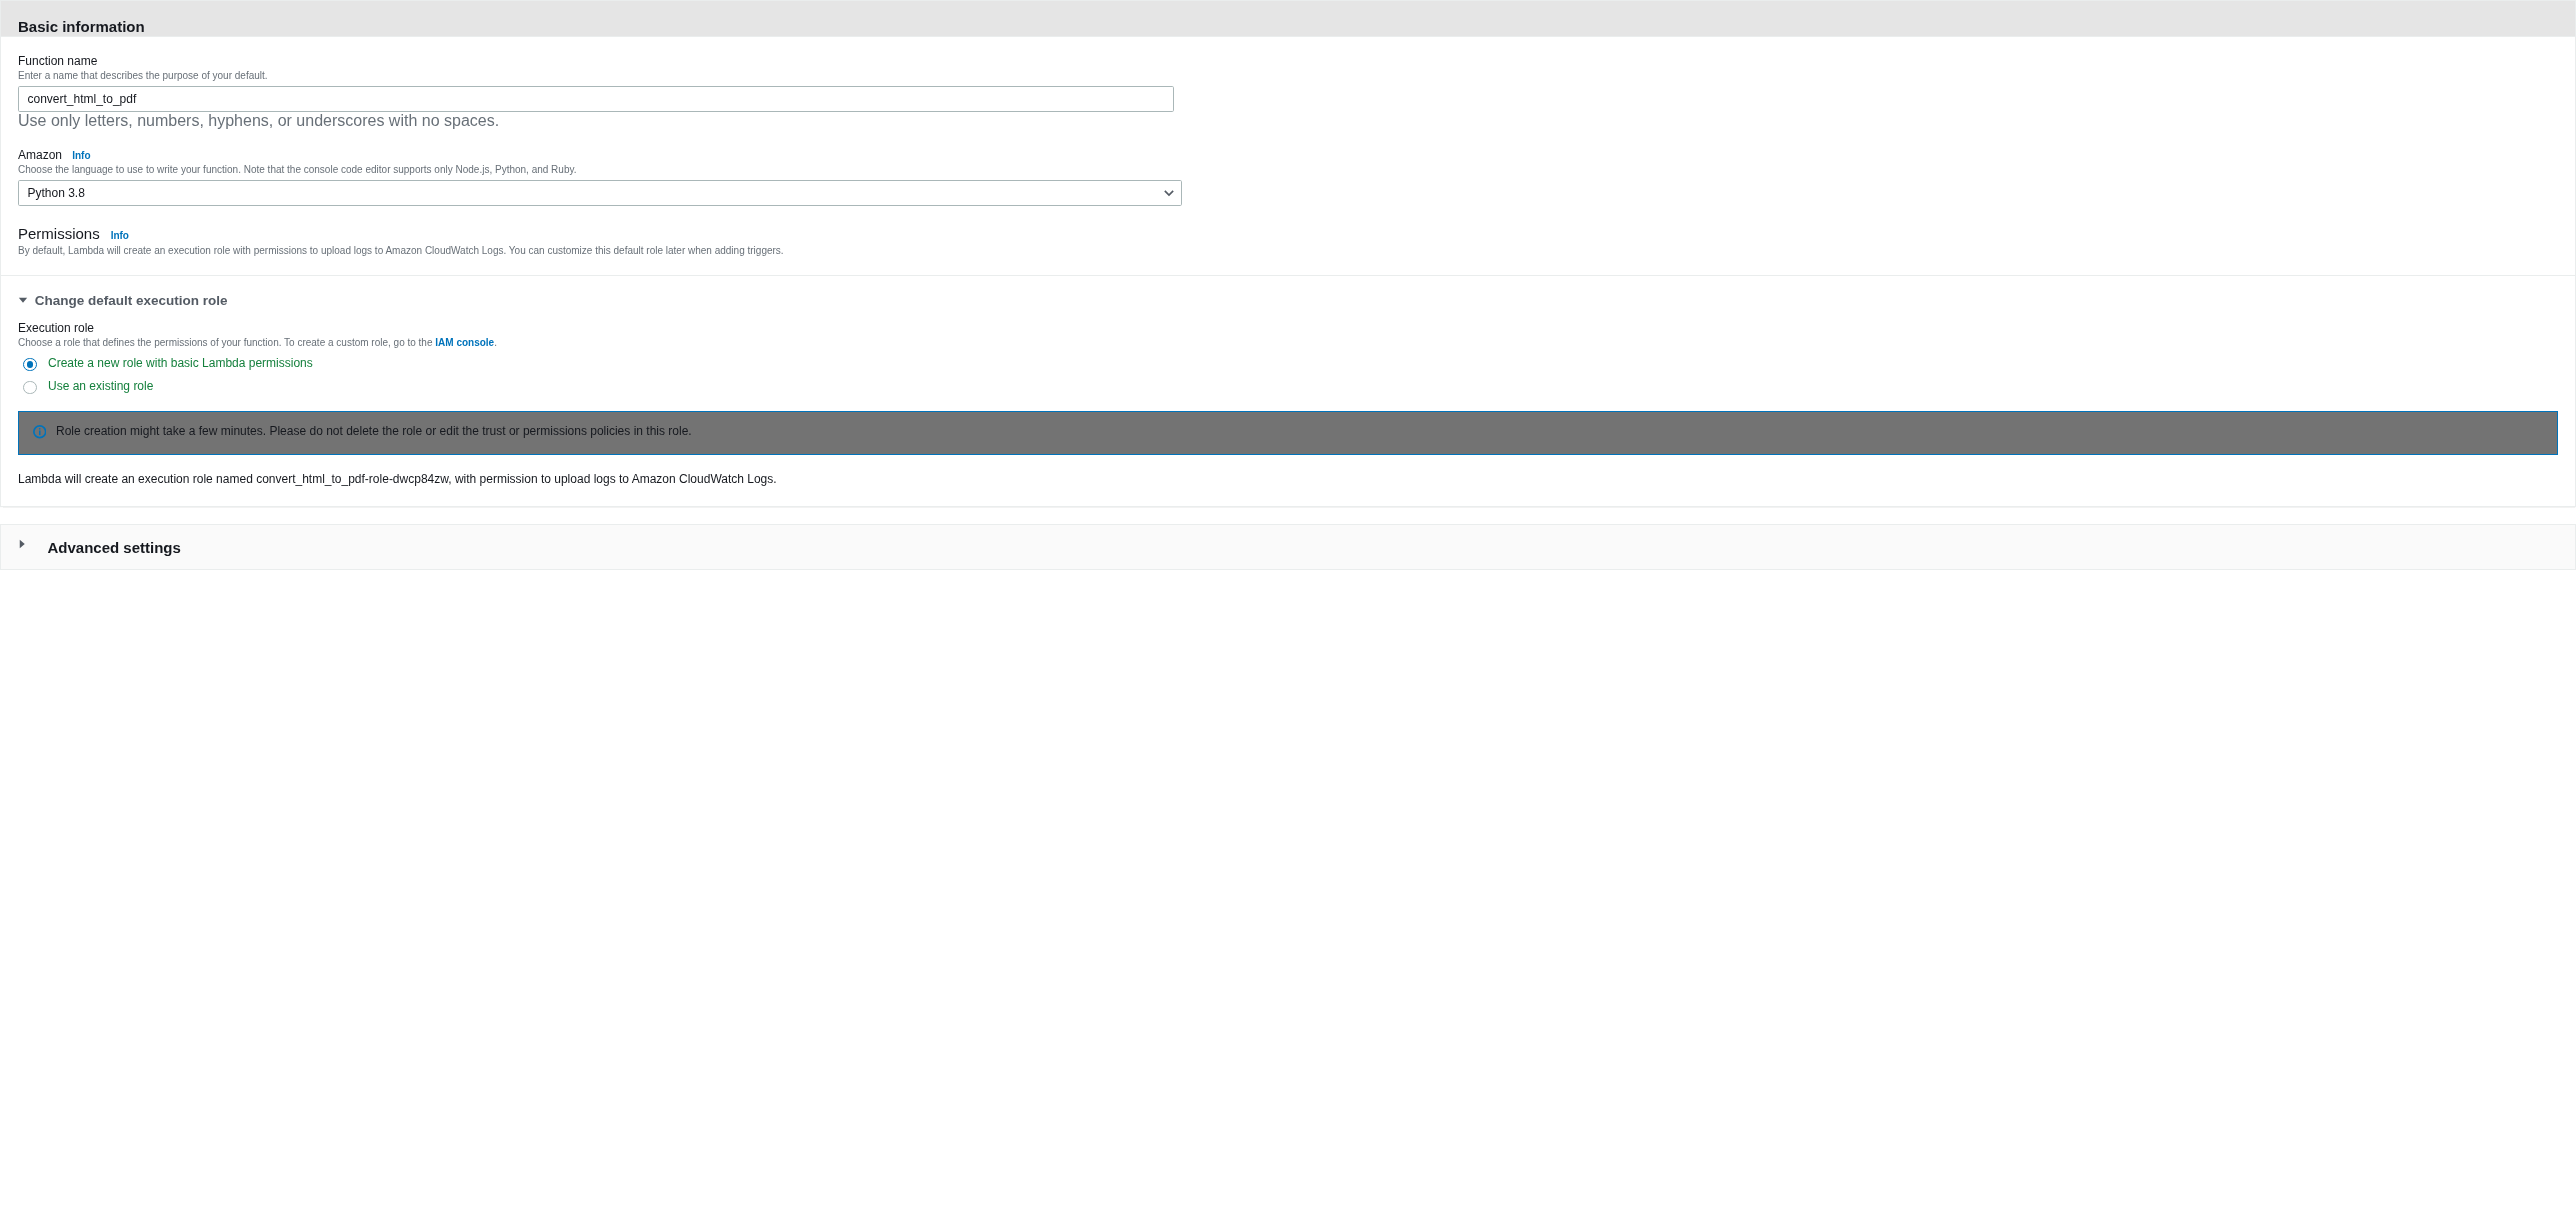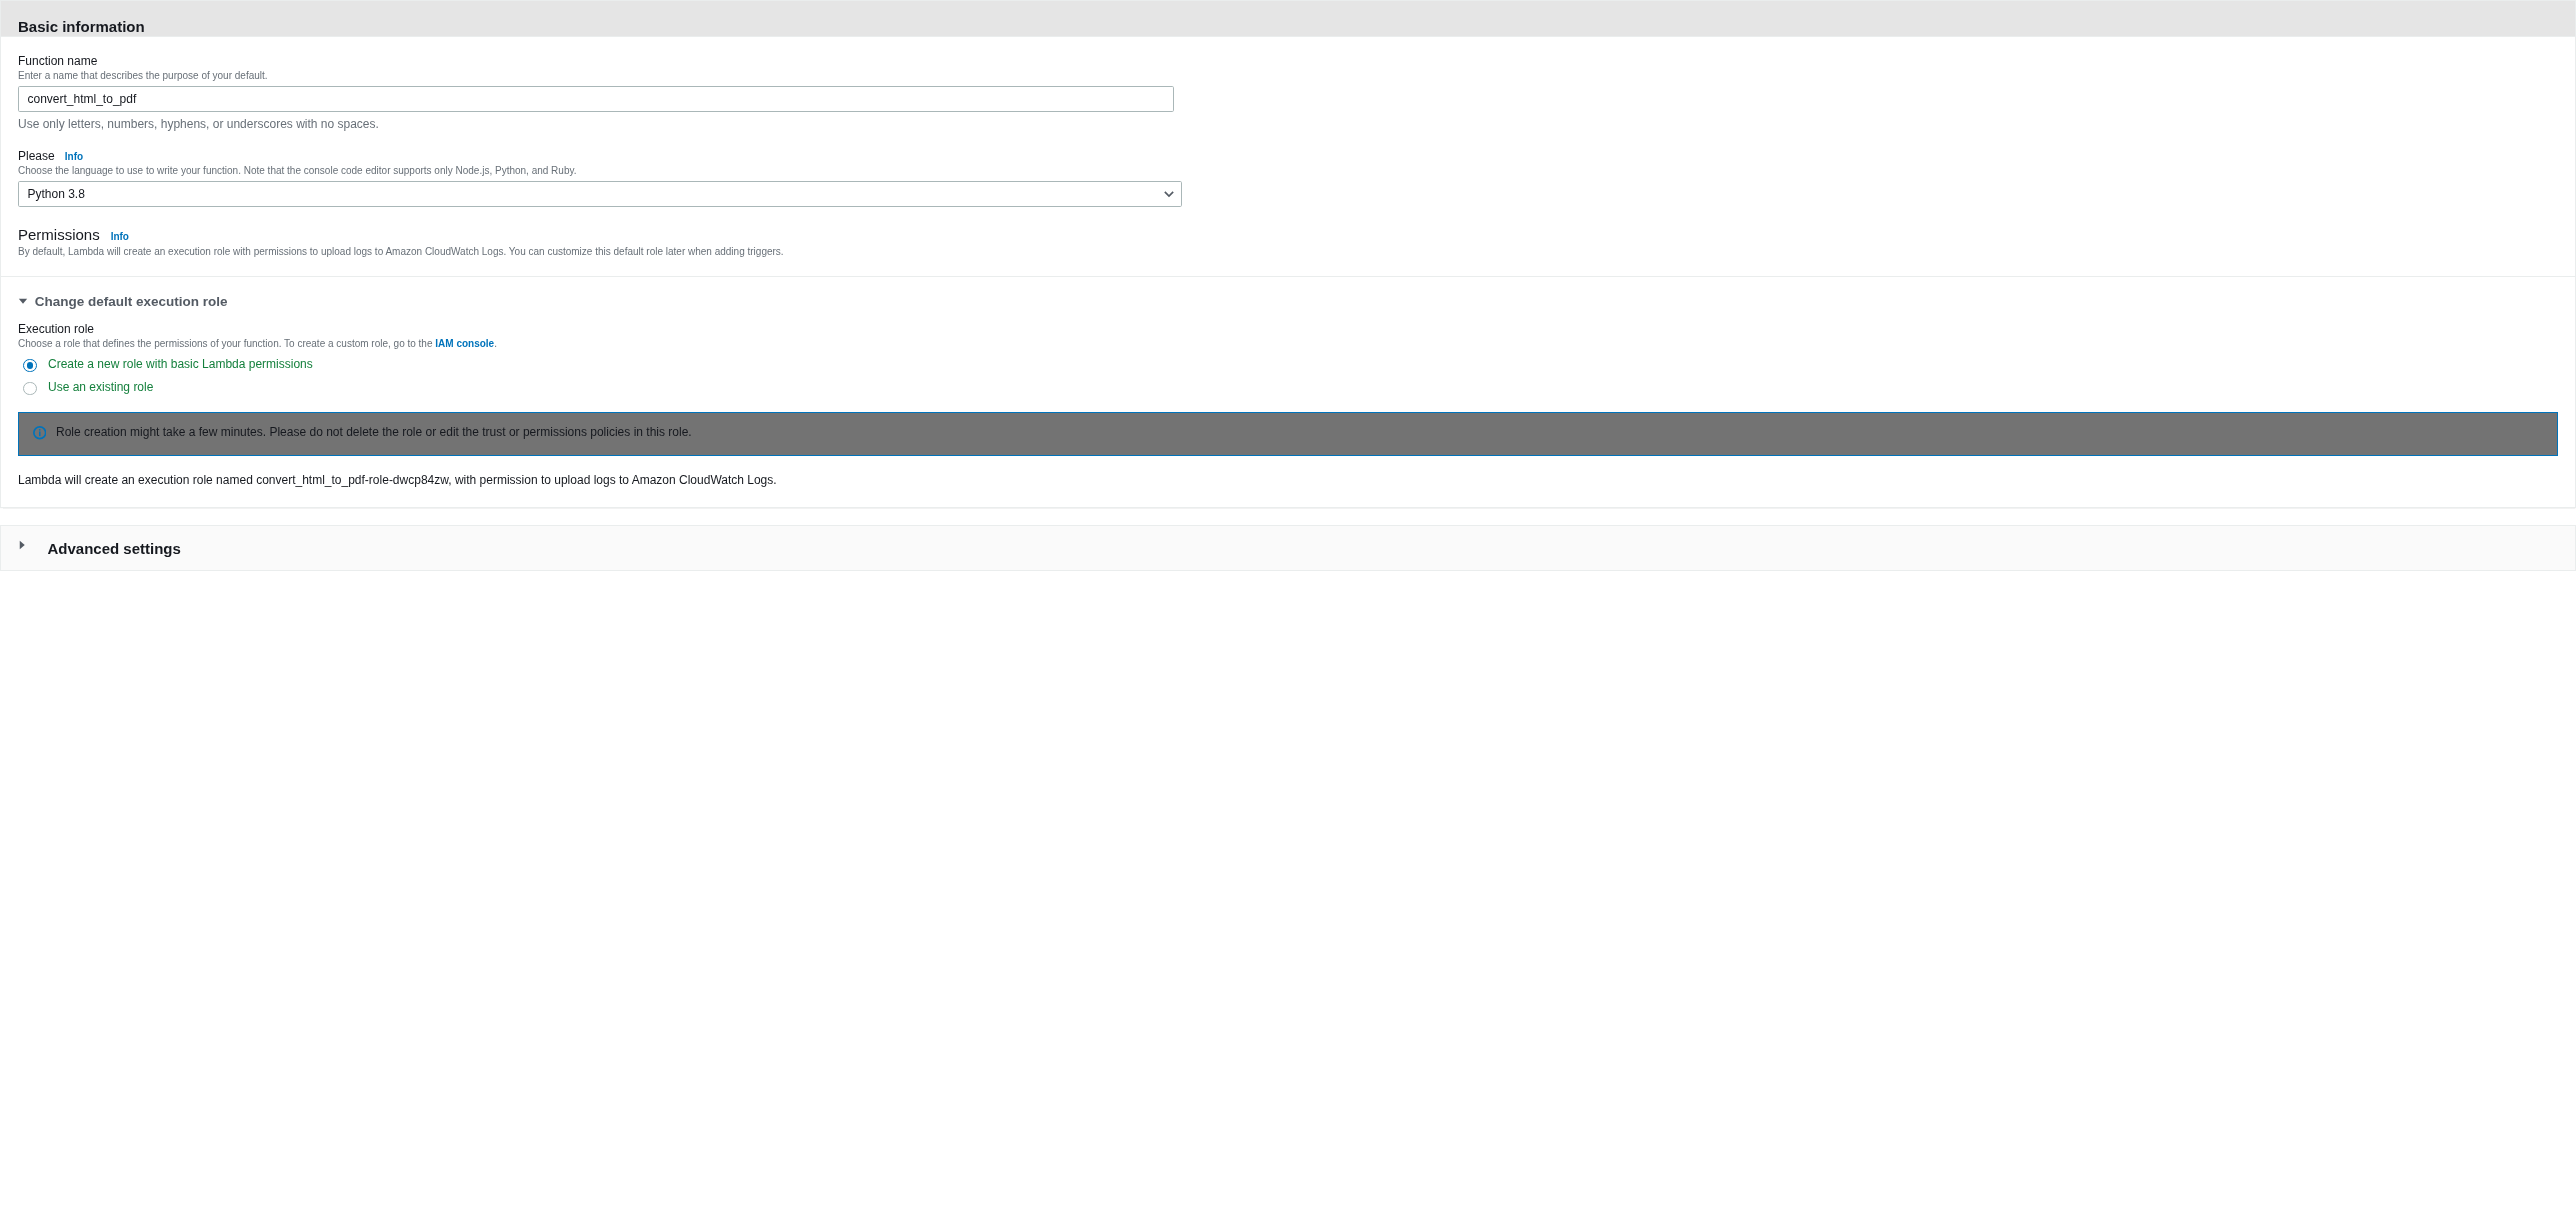--- a/index.html
+++ b/index.html
@@ -39,23 +39,22 @@
     font-weight: 400;
     color: #16191f;
     margin-bottom: 1.7px;
   }
   .field-description {
     font-size: 10px;
     color: #687078;
     margin-bottom: 5px;
   }
   .field-hint {
-    font-size: 12px;
+    font-size: 16px;
     color: #687078;
-    margin-top: 5px;
   }
   .text-input {
     width: 1156px;
     max-width: 100%;
     padding: 5px 8.5px;
     font-size: 12px;
     border: 0.8px solid #aab7b8;
     border-radius: 1.7px;
     background: #fff;
     color: #16191f;
@@ -217,21 +216,21 @@
 
     <div class="form-field">
       <div class="field-label">Function name</div>
       <div class="field-description">Enter a name that describes the purpose of your default.</div>
       <input type="text" class="text-input" value="convert_html_to_pdf" style="">
       <div class="field-hint">Use only letters, numbers, hyphens, or underscores with no spaces.</div>
     </div>
 
     <div class="form-field">
       <div class="field-label">
-        <span>Please</span>
+        <span>Amazon</span>
         <a class="info-link">Info</a>
       </div>
       <div class="field-description">Choose the language to use to write your function. Note that the console code editor supports only Node.js, Python, and Ruby.</div>
       <div class="select-wrapper">
         <div class="select-input">Python 3.8</div>
         <span class="select-caret">
           <svg width="10" height="6.8" viewBox="0 0 12 8">
               <path d="M1 1 L6 6 L11 1" stroke="#545b64" stroke-width="2" fill="none"></path>
             </svg>
         </span>

